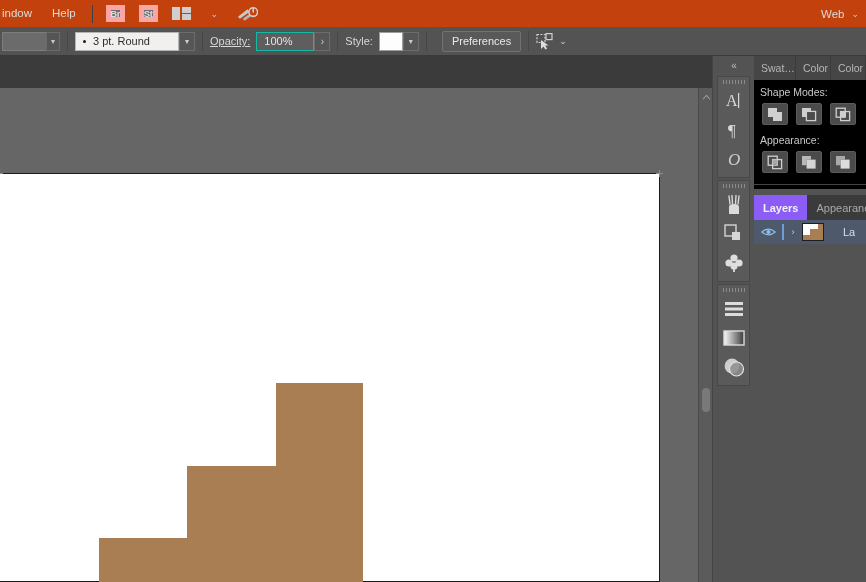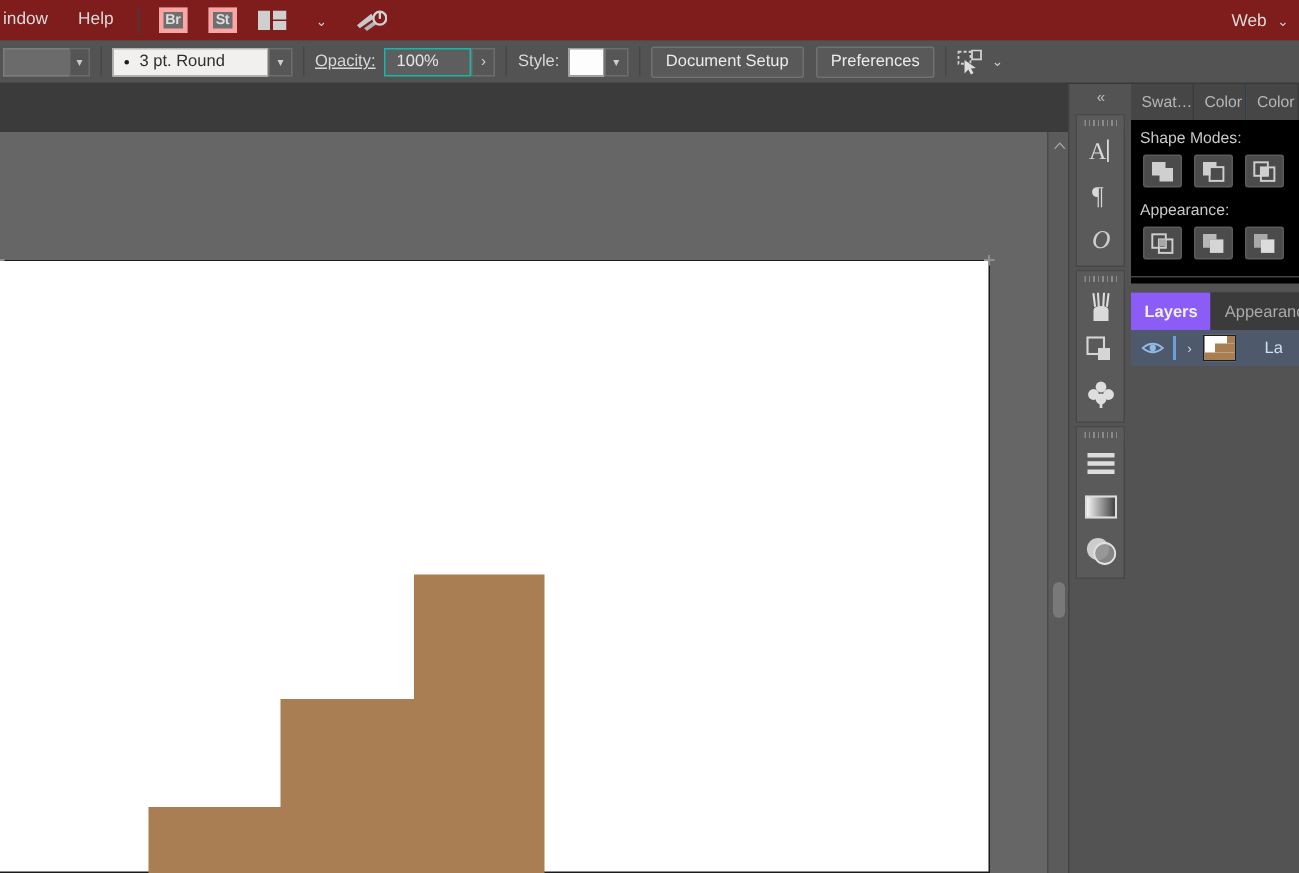--- a/index.html
+++ b/index.html
@@ -10,35 +10,35 @@
     font-family: "Liberation Sans", sans-serif;
     font-size: 11px;
     color: #d6d6d6;
     -webkit-font-smoothing: antialiased;
   }
   #app { position: relative; width: 866px; height: 582px; }
 
   
   #menubar {
     position: absolute; left: 0; top: 0; width: 866px; height: 27px;
-    background: #7f1d1d;
+    background: #c2410c;
     display: flex; align-items: center;
   }
   .menu-item {
     padding: 0 10px; height: 27px; line-height: 27px;
     color: #dcdcdc; font-size: 11.5px; white-space: nowrap;
   }
   .menu-item.first { padding-left: 2px; }
   .mb-sep { width: 1px; height: 18px; background: #3f3f3f; margin: 0 6px; }
   .mb-icon {
     width: 21px; height: 18px; margin: 0 6px;
     display: flex; align-items: center; justify-content: center;
   }
   .badge-icon {
-    width: 19px; height: 17px; border: 3px solid #fca5a5;
+    width: 19px; height: 17px; border: 5px solid #fca5a5;
     background: #6f6f6f; color: #dedede; font-size: 9.5px;
     display: flex; align-items: center; justify-content: center;
     font-weight: bold; letter-spacing: -0.3px;
   }
   .chev { font-size: 9px; color: #cfcfcf; padding: 0 3px; }
   #menubar .spacer { flex: 1; }
   #webmenu { display: flex; align-items: center; padding-right: 4px; }
   #webmenu .lbl { font-size: 11.5px; color: #dcdcdc; padding-right: 4px; }
   #searchbox {
     display: flex; align-items: center; gap: 6px;
@@ -300,21 +300,20 @@
 
     <div class="cb-sep"></div>
 
     <span class="ctl-label">Style:</span>
     <div style="width:6px"></div>
     <div class="style-swatch"></div>
     <div class="drop-btn">▾</div>
 
     <div class="cb-sep"></div>
 
-    <div class="btn">Document Setup</div>
     <div style="width:8px"></div>
     <div class="btn">Preferences</div>
 
     <div class="cb-sep"></div>
 
     <div class="selsim">
       <svg width="20" height="17" viewBox="0 0 20 17">
         <rect x="1" y="1.5" width="8" height="8" fill="none" stroke="#d0d0d0" stroke-width="1.2" stroke-dasharray="2 1.4"></rect>
         <rect x="10" y="0.6" width="6" height="6" fill="none" stroke="#d0d0d0" stroke-width="1.2"></rect>
         <path d="M5 7 L5 16 L7.6 13.4 L9.3 16.6 L11 15.7 L9.3 12.6 L12.6 12.4 Z" fill="#dedede"></path>

